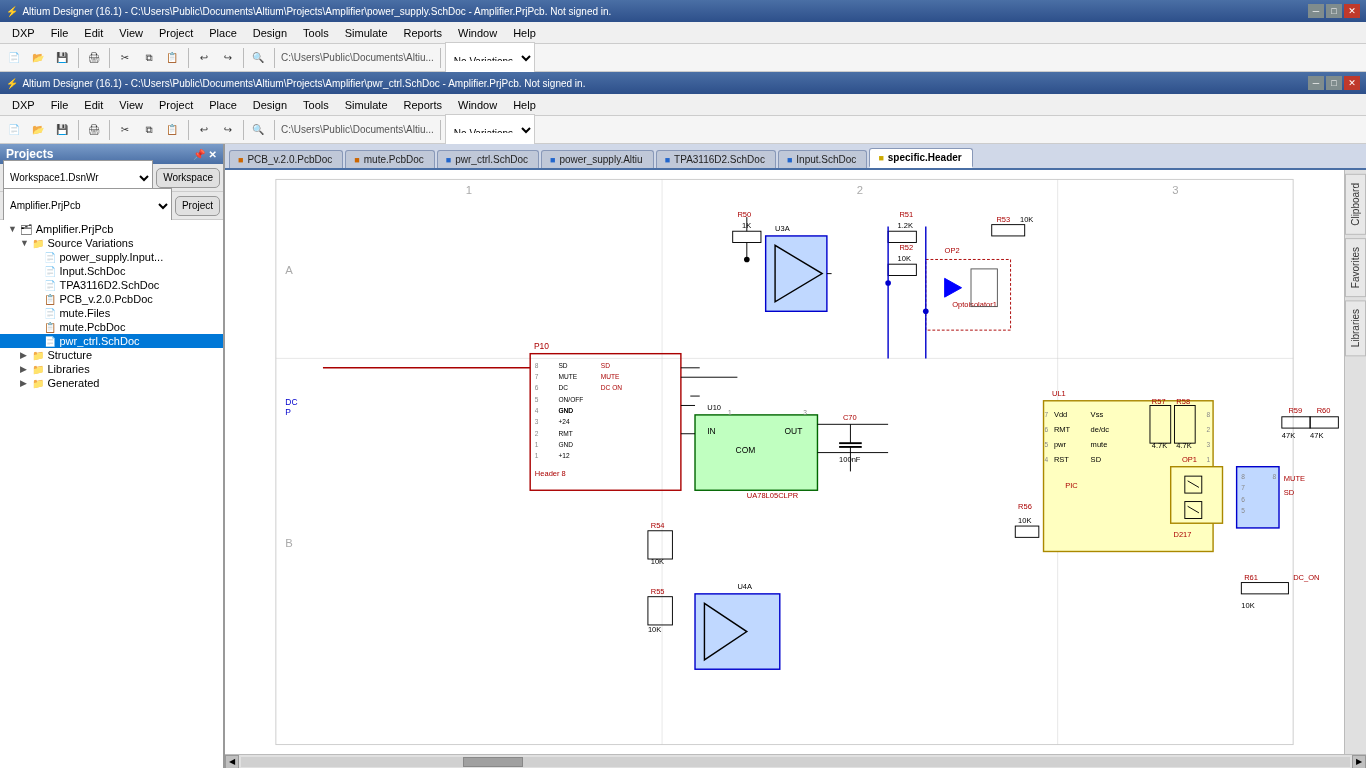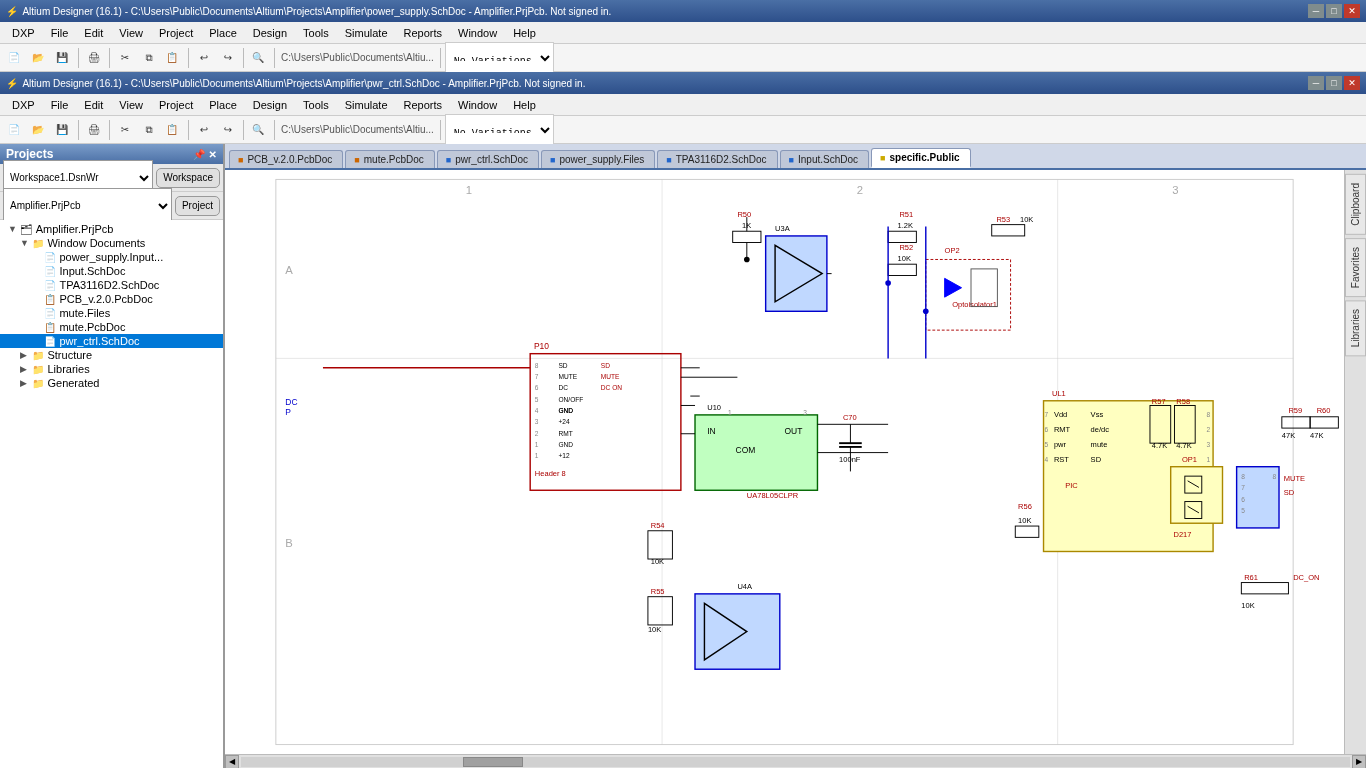--- a/index.html
+++ b/index.html
@@ -36,21 +36,21 @@
       display: flex; align-items: center; height: 28px; padding: 0 4px; gap: 2px;
     }
     .tb-btn {
       width: 22px; height: 22px; display: flex; align-items: center; justify-content: center;
       font-size: 10px; cursor: pointer; border: 1px solid transparent; color: #333;
       border-radius: 2px;
     }
     .tb-sep { width: 1px; height: 20px; background: #bbb; margin: 0 2px; }
     .tb-dropdown {
       height: 32px; font-size: 10px; border: 1px solid #ccc; background: white;
-      padding: 12px 4px; cursor: pointer; font-family: Liberation Mono, monospace;
+      padding: 12px 4px; cursor: pointer;
     }
 
     
     .project-panel {
       width: 225px; min-width: 225px; background: #f0f0f0; border-right: 2px solid #999;
       display: flex; flex-direction: column;
     }
     .panel-header {
       background: linear-gradient(to bottom, #7a9cc9, #4a6fa5);
       color: white; padding: 10px 6px; font-weight: bold; font-size: 12px;
@@ -270,21 +270,21 @@
             <span class="indent" style="width:4px;"></span>
             <span class="tree-expand">▼</span>
             <span class="tree-icon">🗂</span>
             <span class="tree-label">Amplifier.PrjPcb</span>
           </div>
 
           <div class="tree-item">
             <span class="indent" style="width:16px;"></span>
             <span class="tree-expand">▼</span>
             <span class="tree-icon">📁</span>
-            <span class="tree-label">Window Documents</span>
+            <span class="tree-label">Source Variations</span>
           </div>
 
           <div class="tree-item">
             <span class="indent" style="width:28px;"></span>
             <span class="tree-expand" style="width:12px;"></span>
             <span class="tree-icon" style="color:#2266cc;">📄</span>
             <span class="tree-label">power_supply.Input...</span>
           </div>
 
           <div class="tree-item">
@@ -362,33 +362,33 @@
           <div class="doc-tab">
             <span class="tab-icon" style="color:#cc6600;">■</span>
             <span>mute.PcbDoc</span>
           </div>
           <div class="doc-tab">
             <span class="tab-icon" style="color:#2266cc;">■</span>
             <span>pwr_ctrl.SchDoc</span>
           </div>
           <div class="doc-tab">
             <span class="tab-icon" style="color:#2266cc;">■</span>
-            <span>power_supply.Files</span>
+            <span>power_supply.Altiu</span>
           </div>
           <div class="doc-tab">
             <span class="tab-icon" style="color:#2266cc;">■</span>
             <span>TPA3116D2.SchDoc</span>
           </div>
           <div class="doc-tab">
             <span class="tab-icon" style="color:#2266cc;">■</span>
             <span>Input.SchDoc</span>
           </div>
           <div class="doc-tab active">
             <span class="tab-icon" style="color:#ccaa00;">■</span>
-            <span>specific.Public</span>
+            <span>specific.Header</span>
           </div>
         </div>
 
         <div style="flex:1; display:flex; overflow:hidden;">
 
           <div class="schematic-canvas">
             <svg class="canvas-svg" viewBox="0 0 1100 620" xmlns="http://www.w3.org/2000/svg">
 
               <rect width="1100" height="620" fill="white"></rect>
 

